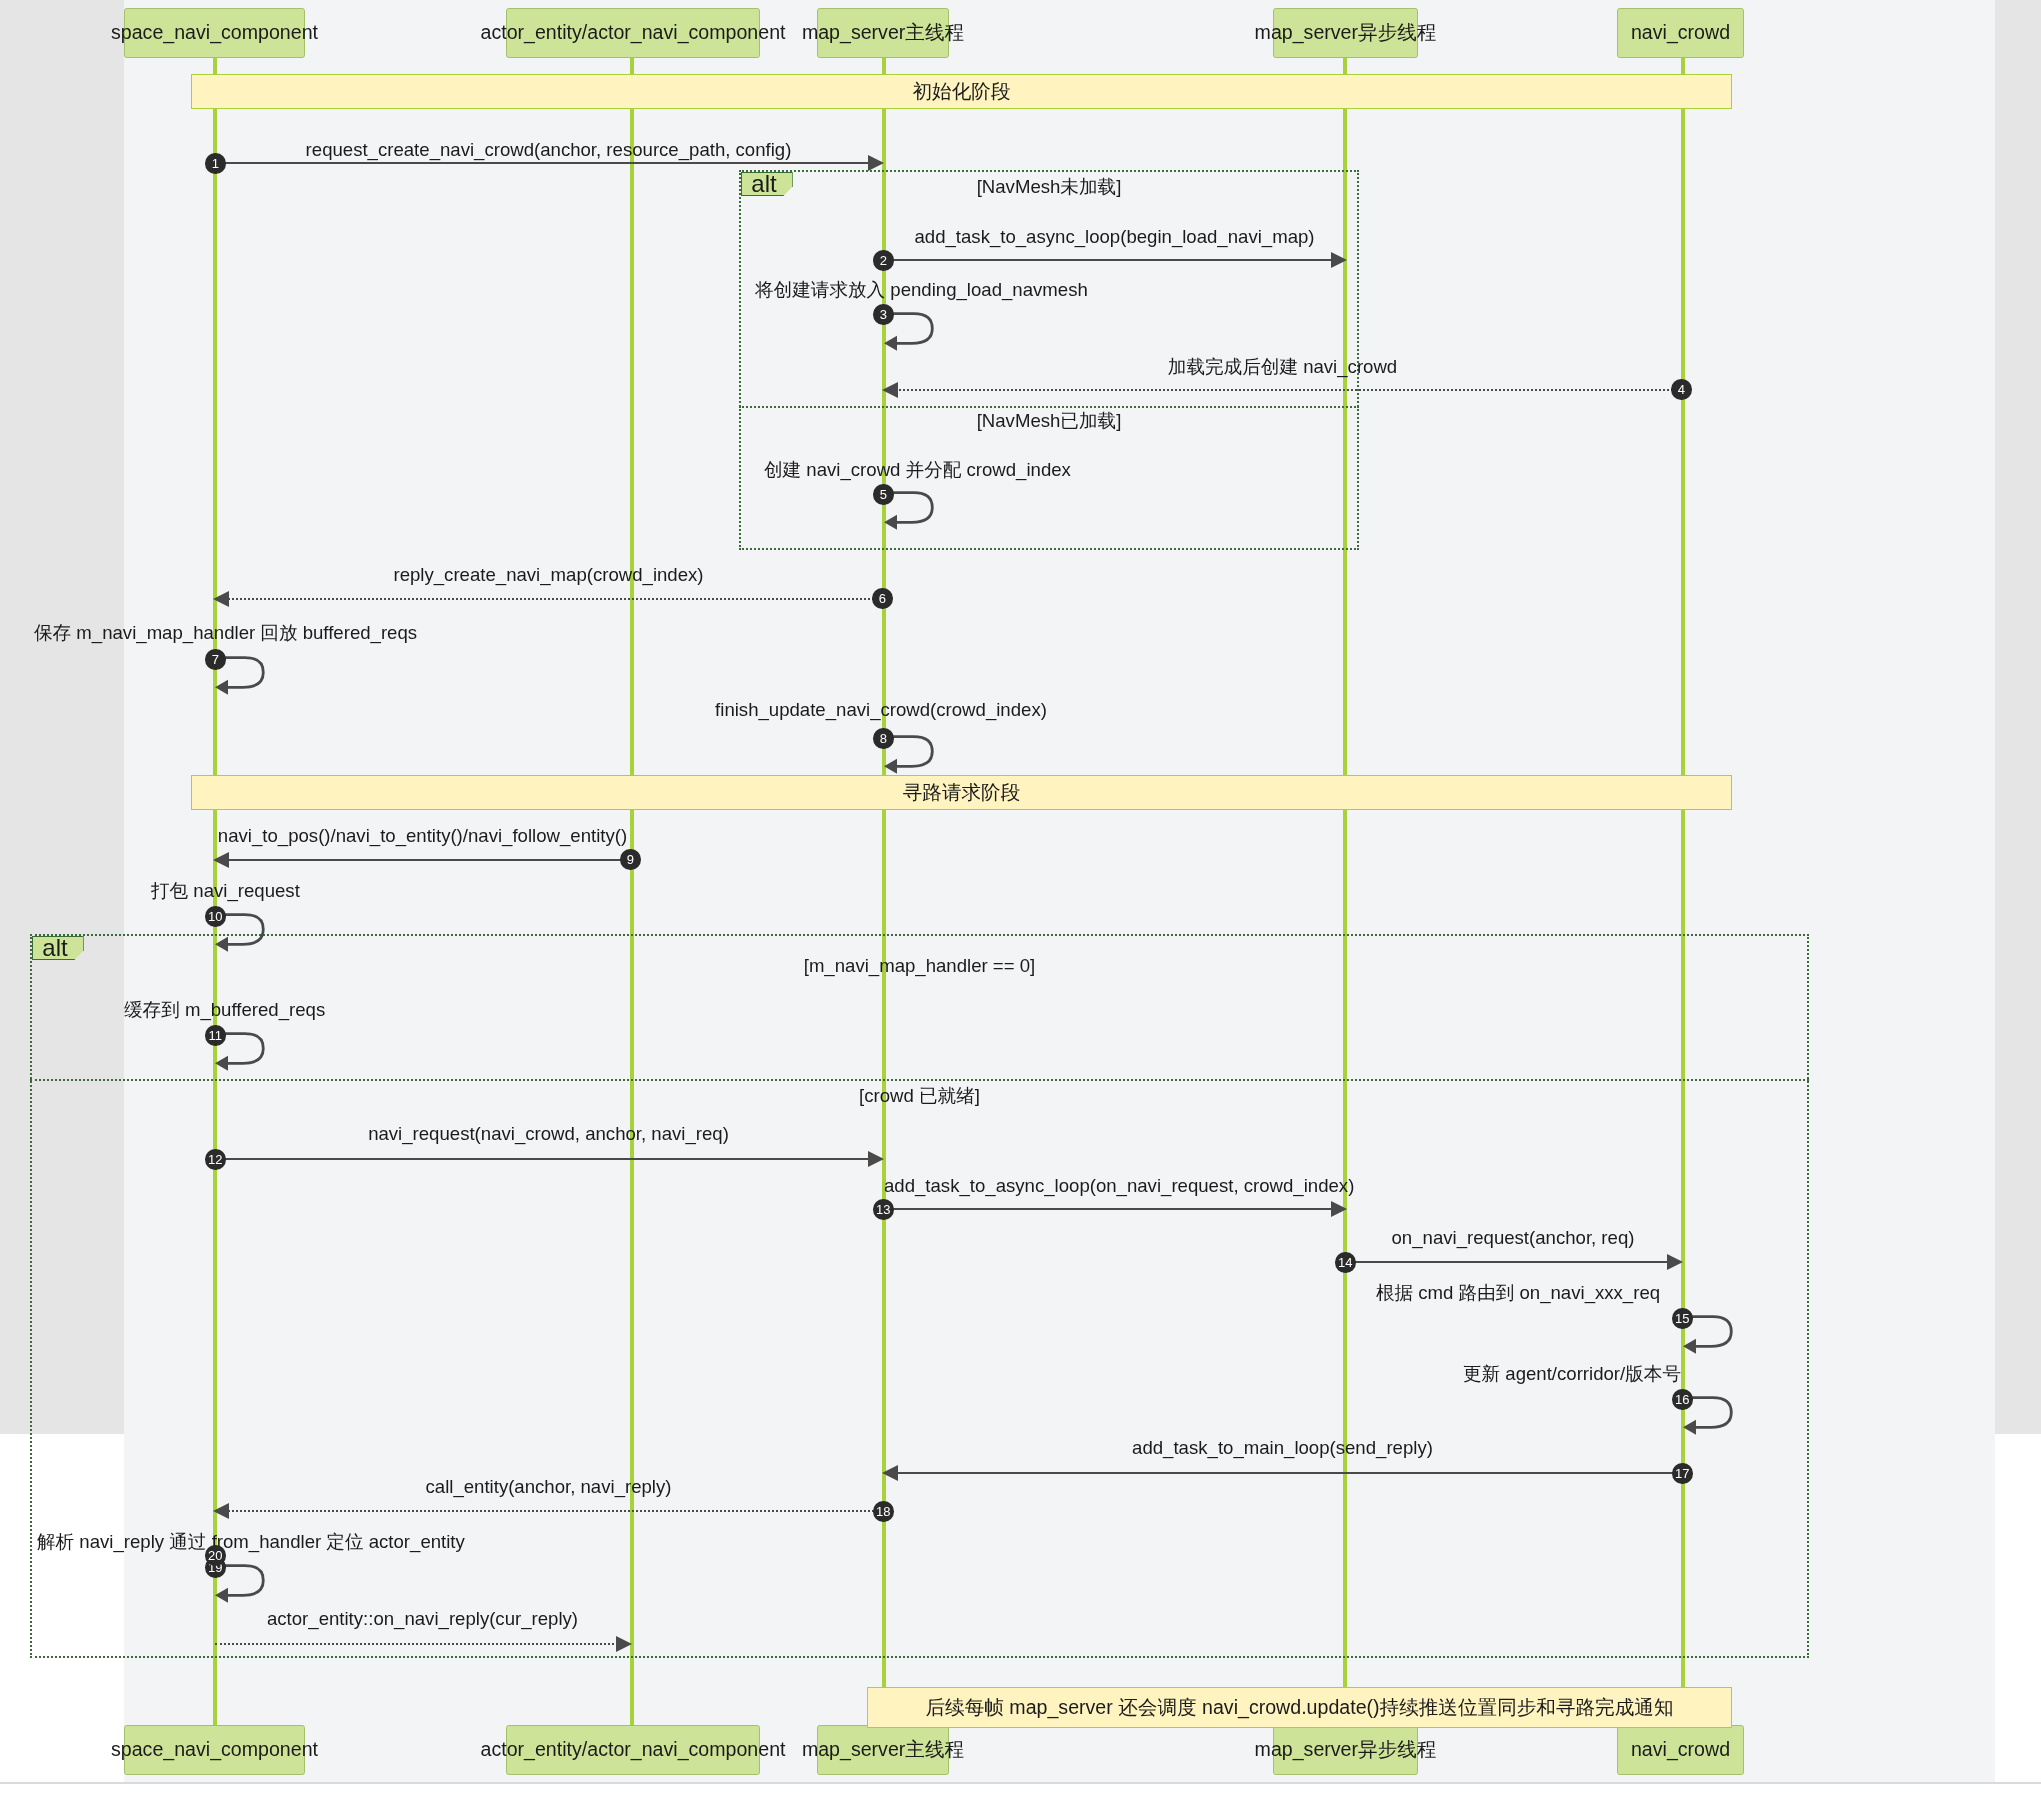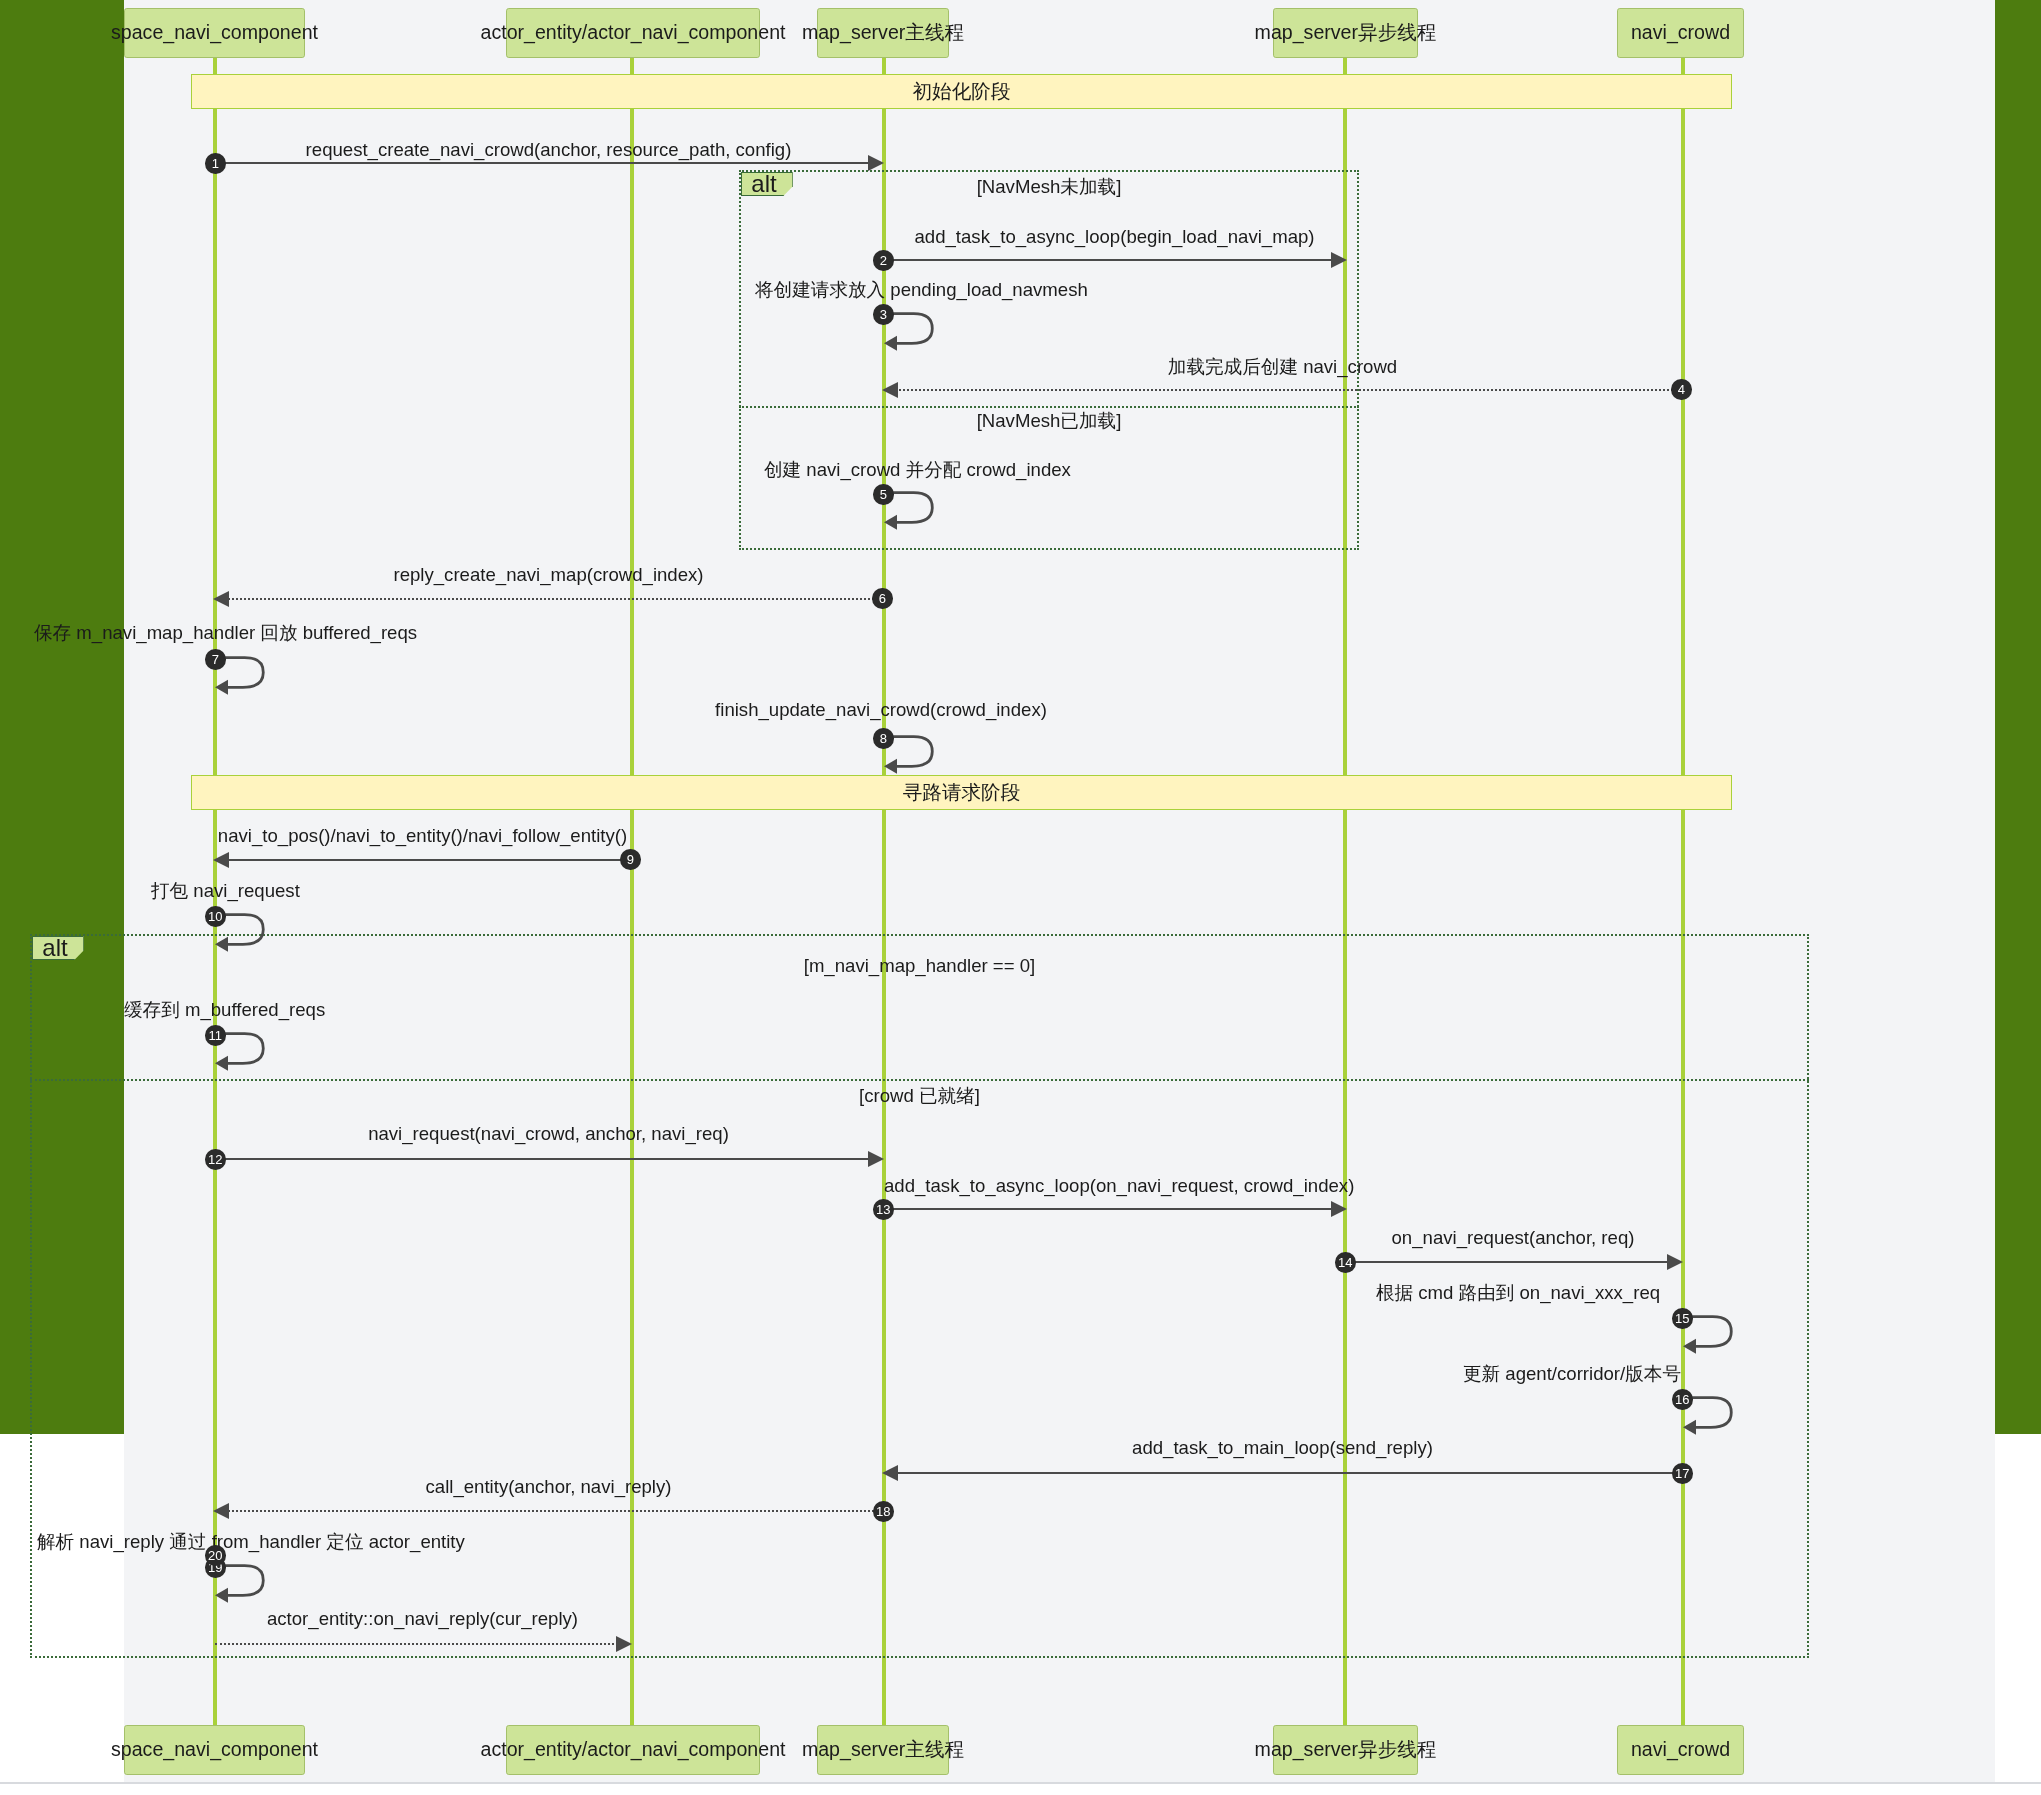--- a/index.html
+++ b/index.html
@@ -8,21 +8,21 @@
     width: 2042px;
     height: 1795px;
     background: #ffffff;
     font-family: "Liberation Sans", "DejaVu Sans", sans-serif;
     overflow: hidden;
   }
   #diagram {
     position: relative;
     width: 2042px;
     height: 1434px;
-    background: #4d7c0f;
+    background: #e5e5e5;
   }
   
   .canvas-bg {
     position: absolute;
     left: 124px; top: 0; width: 1871px; height: 1782px;
     background: #f3f4f6;
   }
   .bottom-rule {
     position: absolute;
     left: 0; top: 1782px; width: 2042px; height: 1.9px;
@@ -195,20 +195,23 @@
   <div class="participant" style="left:1617px; top:1725px; width:127px;">
     <span>navi_crowd</span>
   </div>
 
   <div class="banner" style="left:191px; top:74px; width:1541px;">
     <span>初始化阶段</span>
   </div>
   <div class="banner" style="left:191px; top:775px; width:1541px;">
     <span>寻路请求阶段</span>
   </div>
+  <div class="banner tall" style="left:867px; top:1687px; width:865px;">
+    <span>后续每帧 map_server 还会调度 navi_crowd.update()持续推送位置同步和寻路完成通知</span>
+  </div>
 
   <div class="frag" style="left:739px; top:170px; width:620px; height:380px;"></div>
   <div class="frag-label" style="left:741px; top:172px;">
     <span>alt</span>
   </div>
   <div class="frag-cond" style="left:739px; top:174px; width:620px;">
     <span>[NavMesh未加载]</span>
   </div>
   <div class="frag-divider" style="left:739px; top:406px; width:620px;"></div>
   <div class="frag-cond" style="left:739px; top:408px; width:620px;">

